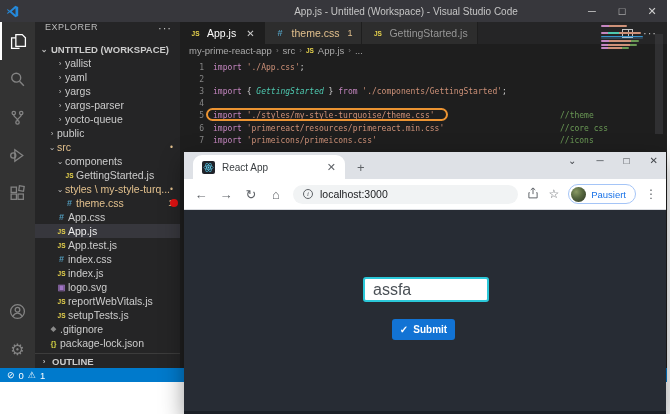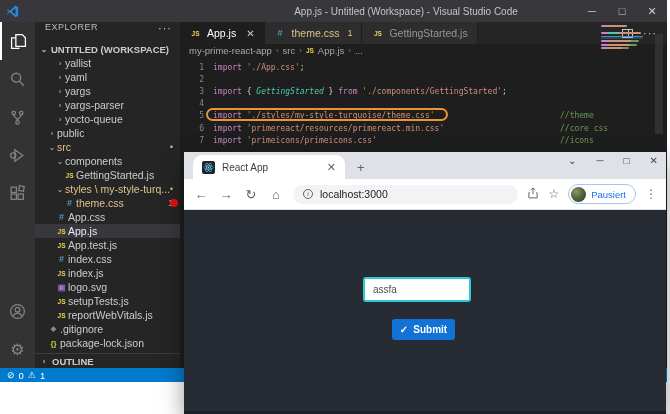--- a/index.html
+++ b/index.html
@@ -90,21 +90,21 @@
   .b-wincontrols { position:absolute; right:8px; top:3px; display:flex; gap:20px; color:#42464b; font-size:10px; align-items:center; }
   .b-toolbar { height:31px; background:#ffffff; display:flex; align-items:center; padding:0 9px; gap:9px; border-bottom:1px solid #dadce0; }
   .nav-icon { color:#5f6368; font-size:13px; width:16px; text-align:center; flex:none; }
   .addressbar { flex:1; height:19px; background:#f1f3f4; border-radius:10px; display:flex; align-items:center; padding:0 10px; gap:7px; font-size:10.5px; color:#202124; }
   .info-i { width:10px; height:10px; border:1px solid #5f6368; border-radius:50%; font-size:7px; line-height:8px; text-align:center; color:#5f6368; flex:none; font-family:"Liberation Serif",serif; font-style:italic; }
   .tb-icon { color:#5f6368; font-size:12px; flex:none; }
   .profile-pill { height:20px; display:flex; align-items:center; gap:5px; border:1.5px solid #a5c5f7; border-radius:11px; padding:1px 9px 1px 2px; flex:none; background:#fff; }
   .avatar { width:15px; height:15px; border-radius:50%; background:radial-gradient(circle at 35% 32%, #8a9a63 0%, #55663e 45%, #2b3524 100%); }
   .profile-label { color:#1a73e8; font-size:9.5px; }
   .b-content { position:relative; height:201px; background:#272c34; }
-  .app-input { position:absolute; left:179px; top:67px; width:108px; height:25px; background:#ffffff; border:2px solid #2bc8d9; border-radius:3px; font-size:10px; color:#4a5056; padding:0 8px; outline:none; font-family:"Liberation Sans",sans-serif; }
+  .app-input { position:absolute; left:179px; top:67px; width:126px; height:25px; background:#ffffff; border:2px solid #2bc8d9; border-radius:3px; font-size:16px; color:#4a5056; padding:0 8px; outline:none; font-family:"Liberation Sans",sans-serif; }
   .submit-btn { position:absolute; left:208px; top:109px; width:63px; height:21px; background:#1273d4; border:none; border-radius:3px; color:#ffffff; font-size:10px; font-weight:bold; display:flex; align-items:center; justify-content:center; gap:5px; cursor:pointer; font-family:"Liberation Sans",sans-serif; }
   .check-glyph { font-size:10px; font-weight:bold; }
 </style>
 </head>
 <body>
 
 <div id="vscode">
 
   <div class="titlebar">
     <span class="vs-logo">
@@ -245,25 +245,25 @@
         <div class="tree-row" style="padding-left: 20px;">
           <span class="fi fi-js">JS</span>
           <span class="tree-label">index.js</span>
         </div>
         <div class="tree-row" style="padding-left: 20px;">
           <span class="fi fi-svg">▣</span>
           <span class="tree-label">logo.svg</span>
         </div>
         <div class="tree-row" style="padding-left: 20px;">
           <span class="fi fi-js">JS</span>
+          <span class="tree-label">reportWebVitals.js</span>
+        </div>
+        <div class="tree-row" style="padding-left: 20px;">
+          <span class="fi fi-js">JS</span>
           <span class="tree-label">setupTests.js</span>
-        </div>
-        <div class="tree-row" style="padding-left: 20px;">
-          <span class="fi fi-js">JS</span>
-          <span class="tree-label">reportWebVitals.js</span>
         </div>
         <div class="tree-row" style="padding-left: 12px;">
           <span class="fi fi-git">◆</span>
           <span class="tree-label">.gitignore</span>
         </div>
         <div class="tree-row" style="padding-left: 12px;">
           <span class="fi fi-json">{}</span>
           <span class="tree-label">package-lock.json</span>
         </div>
       </div>

